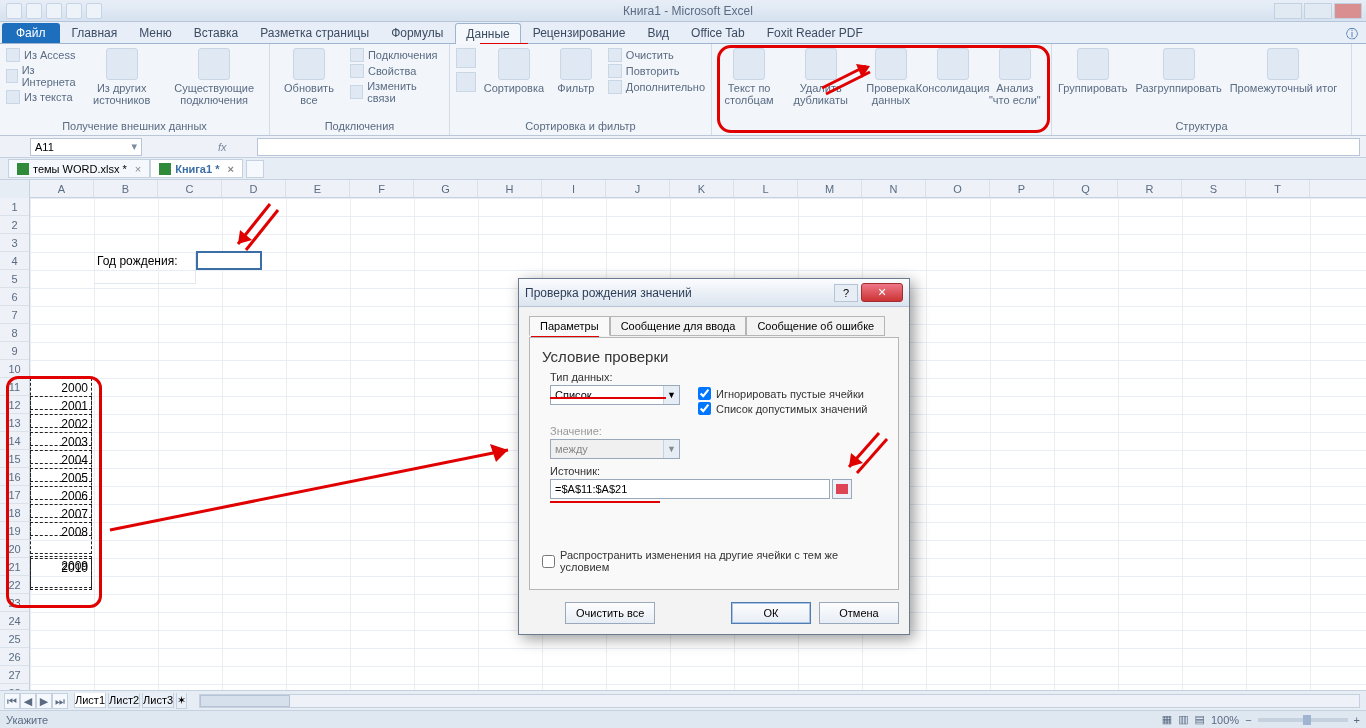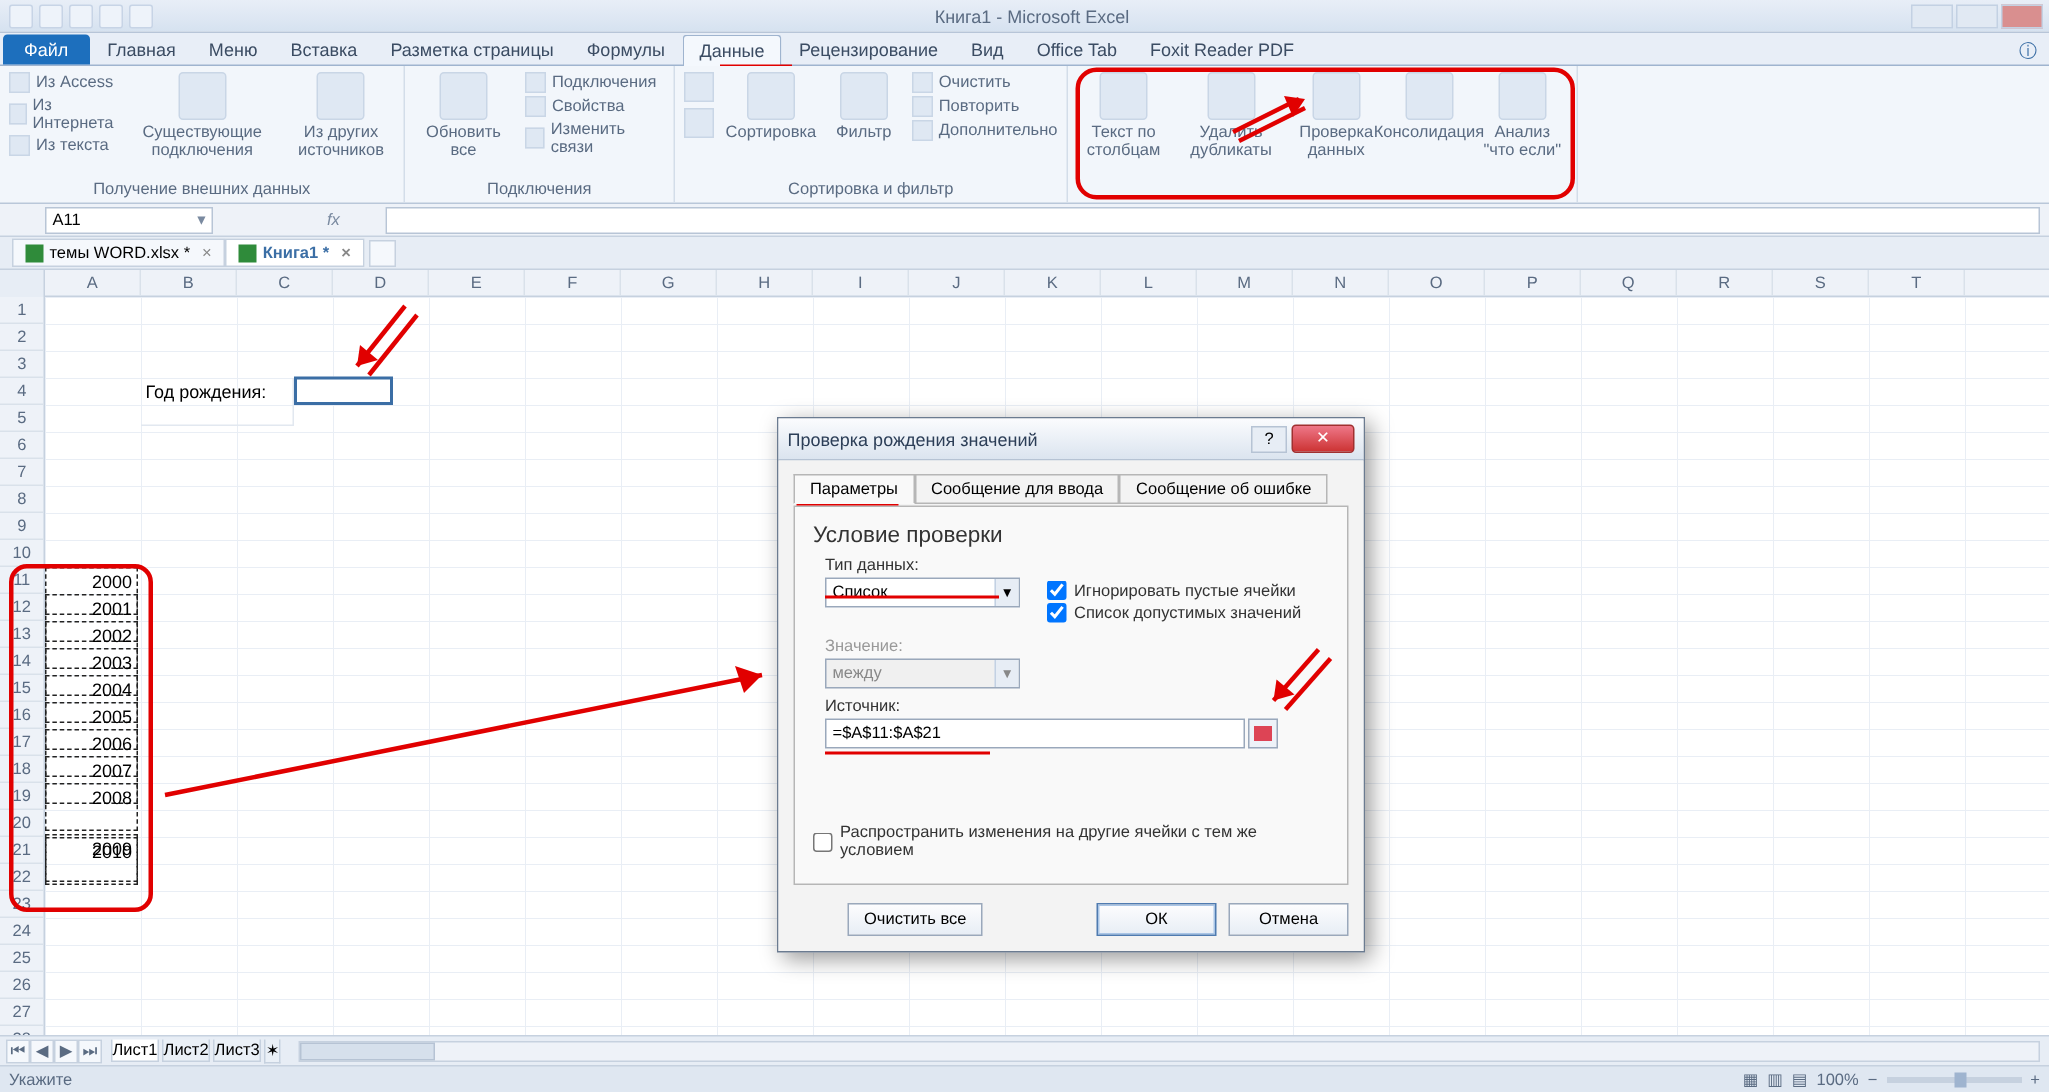--- a/index.html
+++ b/index.html
@@ -156,25 +156,25 @@
             <span class="sic"></span>
             <span>Из Интернета</span>
           </div>
         <div>
             <span class="sic"></span>
             <span>Из текста</span>
           </div>
       </div>
       <div class="rbtn">
           <div class="ic"></div>
+          <span>Из других источников</span>
+        </div>
+      <div class="rbtn">
+          <div class="ic"></div>
           <span>Существующие подключения</span>
-        </div>
-      <div class="rbtn">
-          <div class="ic"></div>
-          <span>Из других источников</span>
         </div>
     </div>
     <div class="label">Получение внешних данных</div>
   </div>
 
   <div class="rgroup" style="width:180px">
     <div class="body">
       <div class="rbtn">
           <div class="ic"></div>
           <span>Обновить все</span>
@@ -247,20 +247,37 @@
           <div class="ic"></div>
           <span>Консолидация</span>
         </div>
       <div class="rbtn">
           <div class="ic"></div>
           <span>Анализ "что если"</span>
         </div>
     </div>
   </div>
 
+  <div class="rgroup" style="width:300px">
+    <div class="body">
+      <div class="rbtn">
+          <div class="ic"></div>
+          <span>Группировать</span>
+        </div>
+      <div class="rbtn">
+          <div class="ic"></div>
+          <span>Разгруппировать</span>
+        </div>
+      <div class="rbtn">
+          <div class="ic"></div>
+          <span>Промежуточный итог</span>
+        </div>
+    </div>
+    <div class="label">Структура</div>
+  </div>
 
   <div class="redbox1"></div>
 </div>
 
 <div class="fxrow">
   <div class="namebox">
     <span>A11</span>
     <span class="dd">▾</span>
   </div>
   <span class="fx">fx</span>

